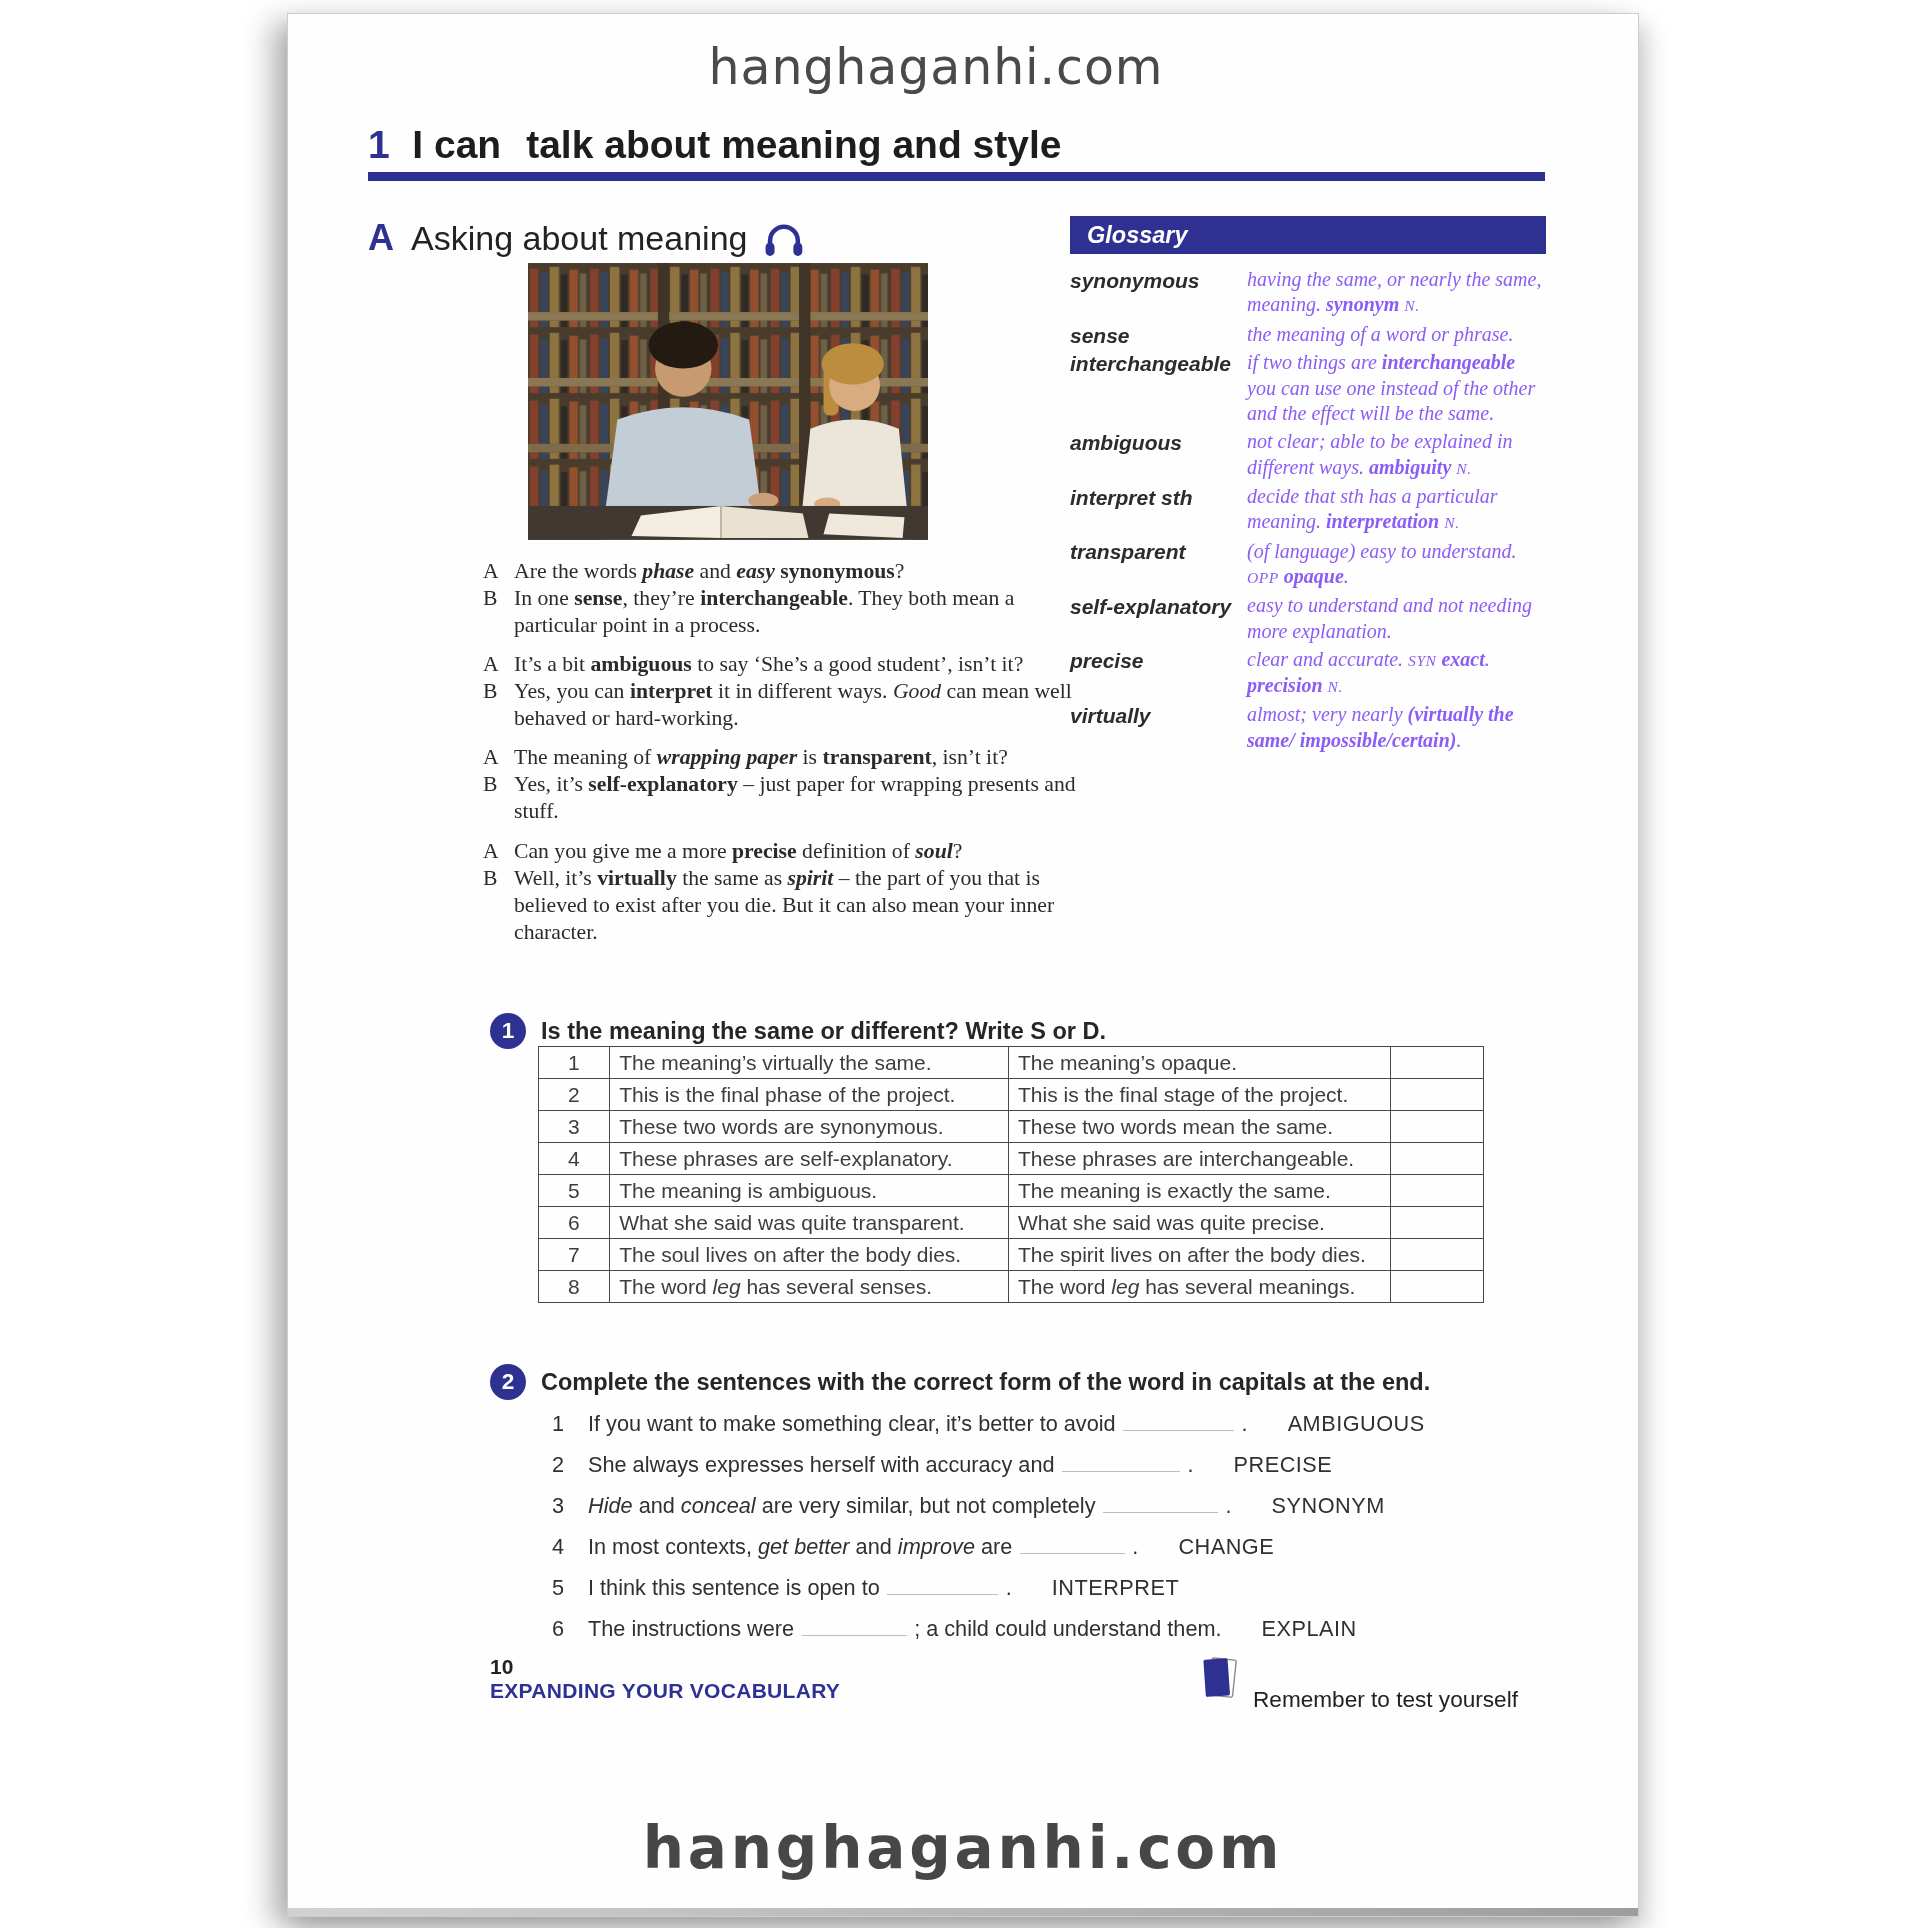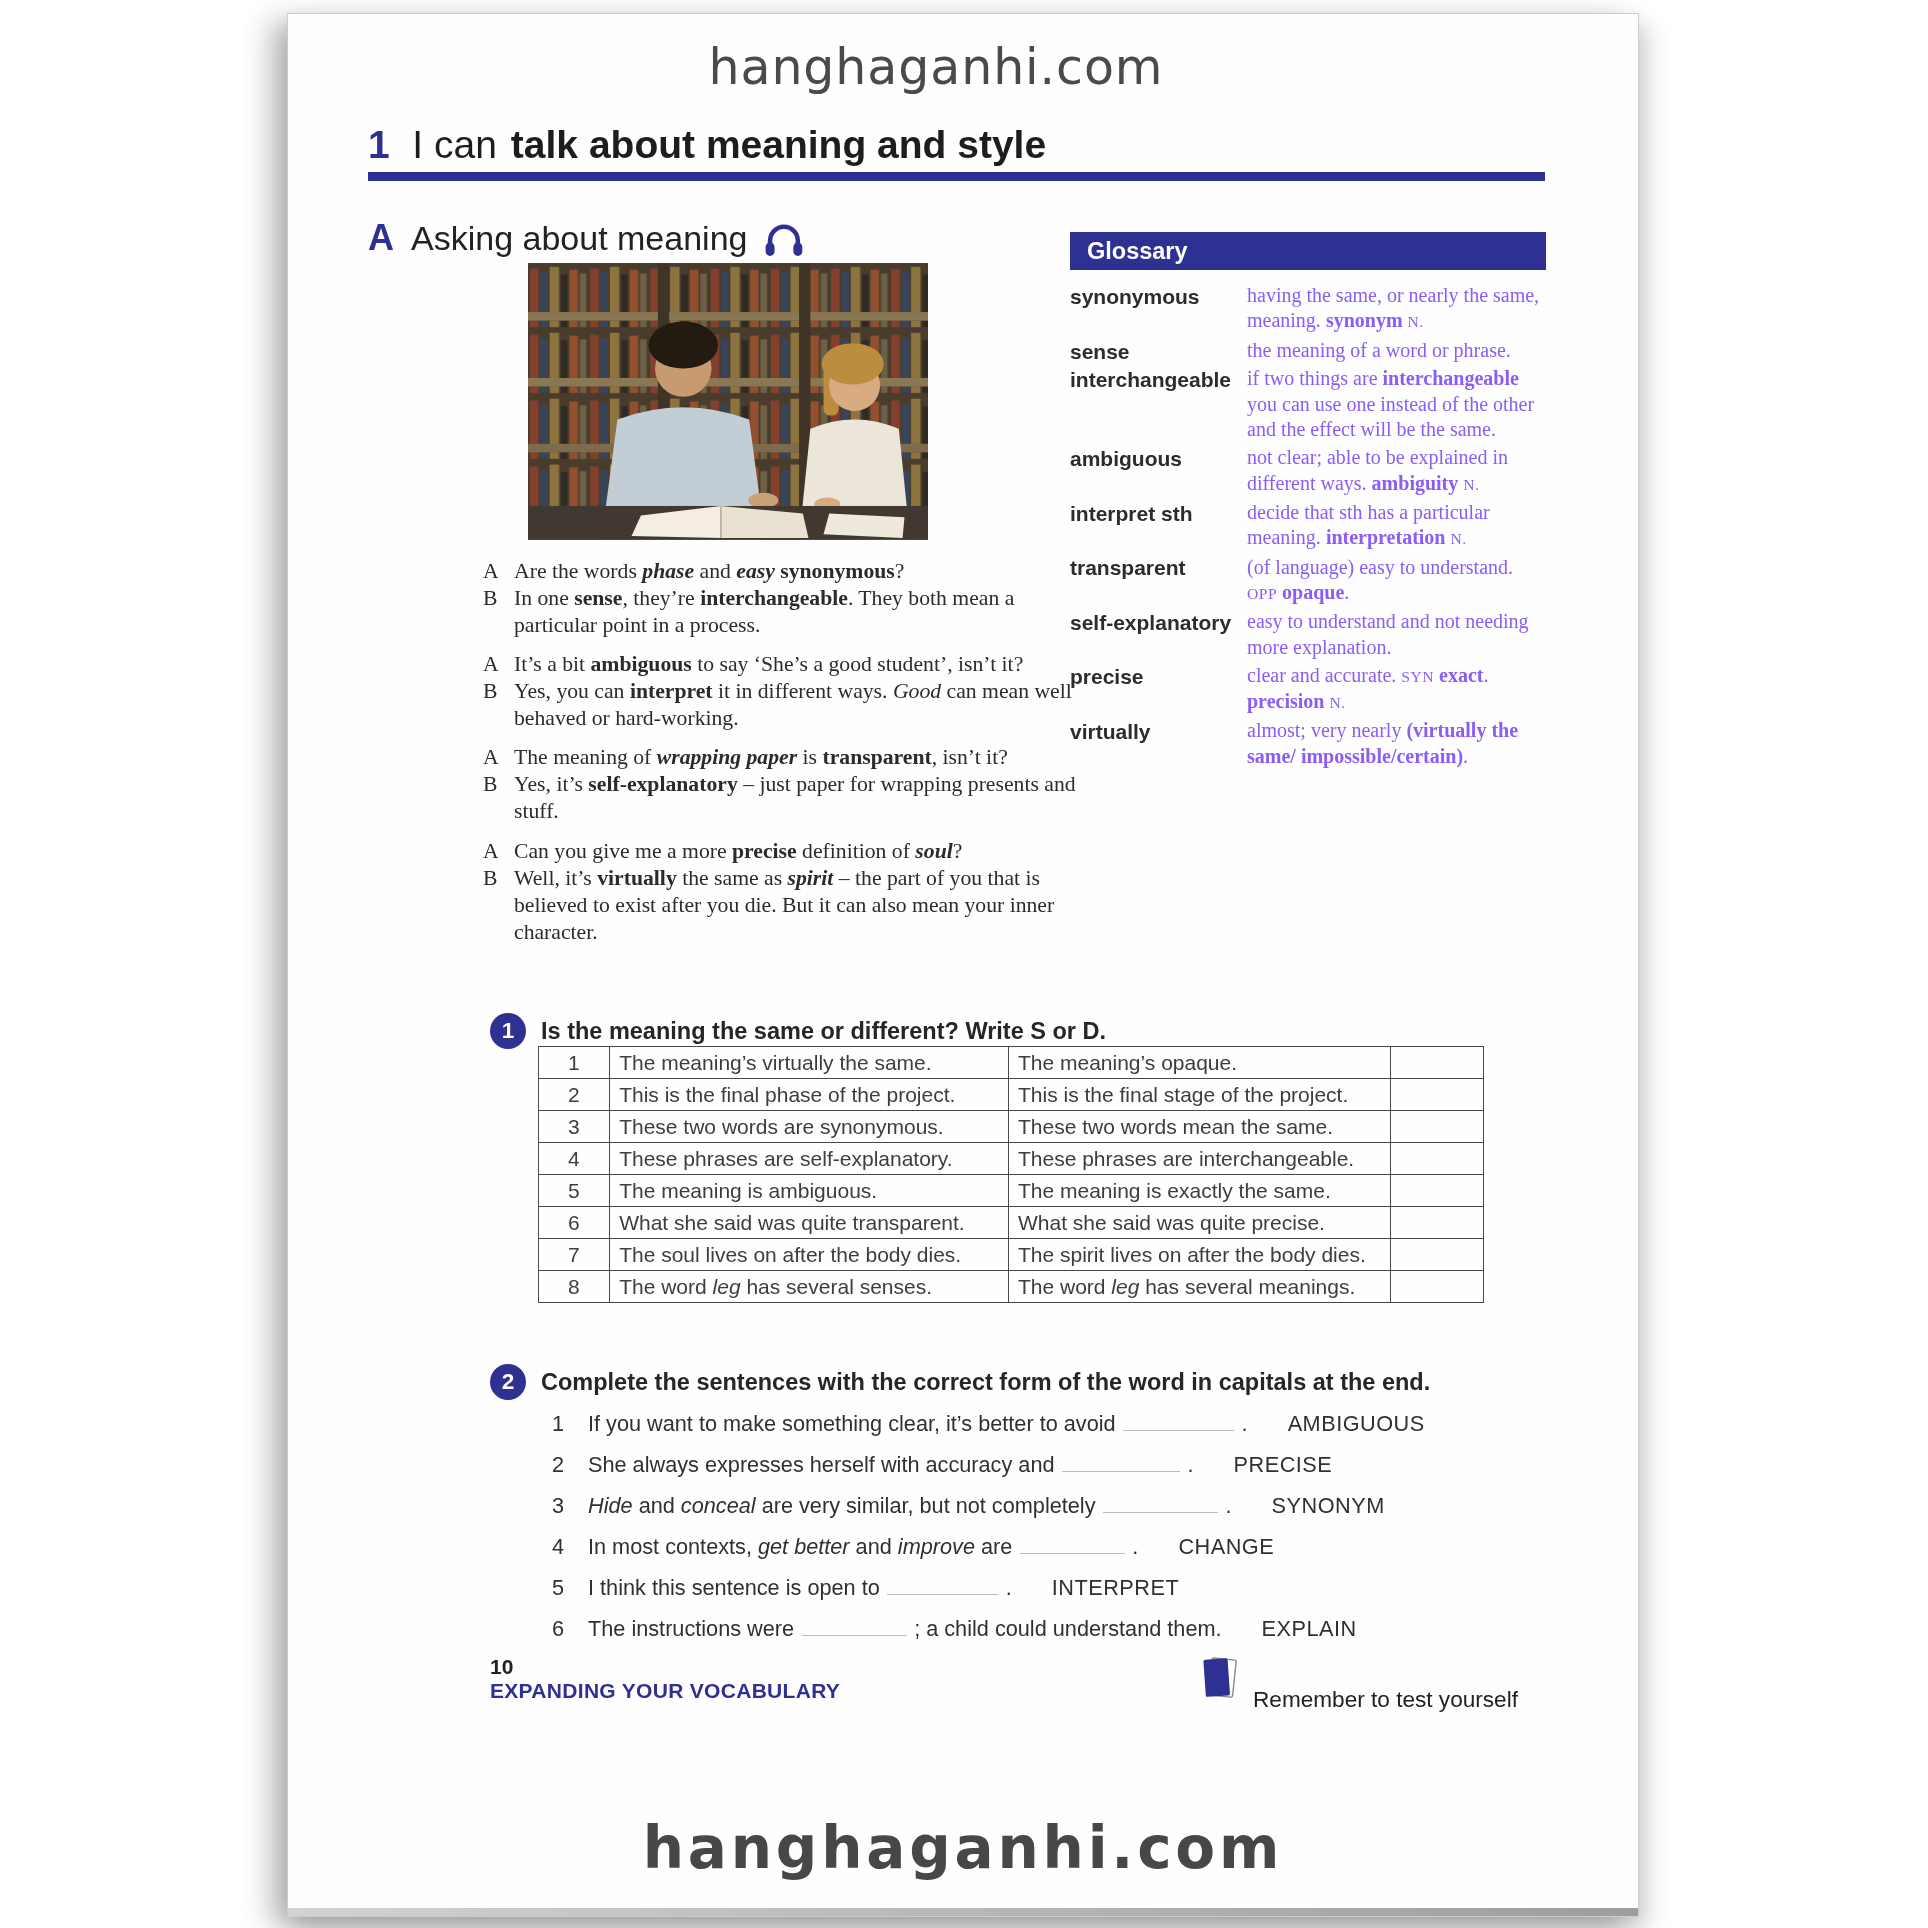--- a/index.html
+++ b/index.html
@@ -12,38 +12,38 @@
         background:linear-gradient(to right,#d2d2d2,#9d9d9d);}
   
   .wm{color:#4a4a4a;font-family:"DejaVu Sans",sans-serif;}
   .wm-top{position:absolute;left:408px;top:24.5px;width:480px;text-align:center;
           font-size:49px;letter-spacing:0.9px;}
   .wm-bottom{position:absolute;left:0;right:0;top:1800px;text-align:center;
           font-size:58px;letter-spacing:3.8px;font-weight:bold;color:#474747;}
   
   .unit-title{position:absolute;left:80px;top:109px;font-size:39px;color:#1d1d1d;white-space:nowrap;}
   .unit-num{color:#2e3192;font-weight:bold;margin-right:22.6px;}
-  .t-normal{font-weight:normal;margin-right:14px;text-align:right;}
+  .t-normal{font-weight:bold;margin-right:25px;text-align:right;}
   .t-bold{font-weight:bold;}
   .rule{position:absolute;left:80px;top:158px;width:1177px;height:9.4px;background:#2e3192;}
   
   .sec-head{position:absolute;left:80px;top:203px;font-size:34px;color:#222;
             display:flex;align-items:center;white-space:nowrap;}
   .sec-letter{color:#2e3192;font-weight:bold;font-size:36px;margin-right:17px;}
   .sec-head svg{margin-left:15px;}
   .photo{position:absolute;left:240px;top:249px;width:400px;height:277px;}
   
   .dialogue{position:absolute;left:195px;top:544px;width:612px;
             font-family:"Liberation Serif",serif;font-size:21.7px;line-height:27px;color:#2d2b29;}
   .dline{display:flex;}
   .dline.gap{margin-top:12.2px;}
   .dletter{width:31px;flex:none;}
   .dtext{flex:1;}
   
-  .glossary{position:absolute;left:782px;top:218px;width:476px;}
+  .glossary{position:absolute;left:782px;top:202px;width:476px;font-style:italic;}
   .glossary-header{height:38px;background:#2e3192;color:#ffffff;font-weight:bold;
             font-size:23.5px;line-height:38px;padding-left:17px;box-sizing:border-box;}
   .glossary-body{margin-top:13px;}
   .g-row{display:flex;margin-bottom:2.8px;}
   .g-term{width:177px;flex:none;font-weight:bold;font-size:21px;color:#2c2c2c;padding-top:1.9px;}
   .g-def{flex:1;font-family:"Liberation Serif",serif;font-size:20px;line-height:25.4px;color:#8b5cf6;}
   .sc{font-size:0.78em;letter-spacing:0.5px;}
   
   .ex-head{position:absolute;left:202px;display:flex;align-items:center;}
   .ex1-head{top:999px;}

